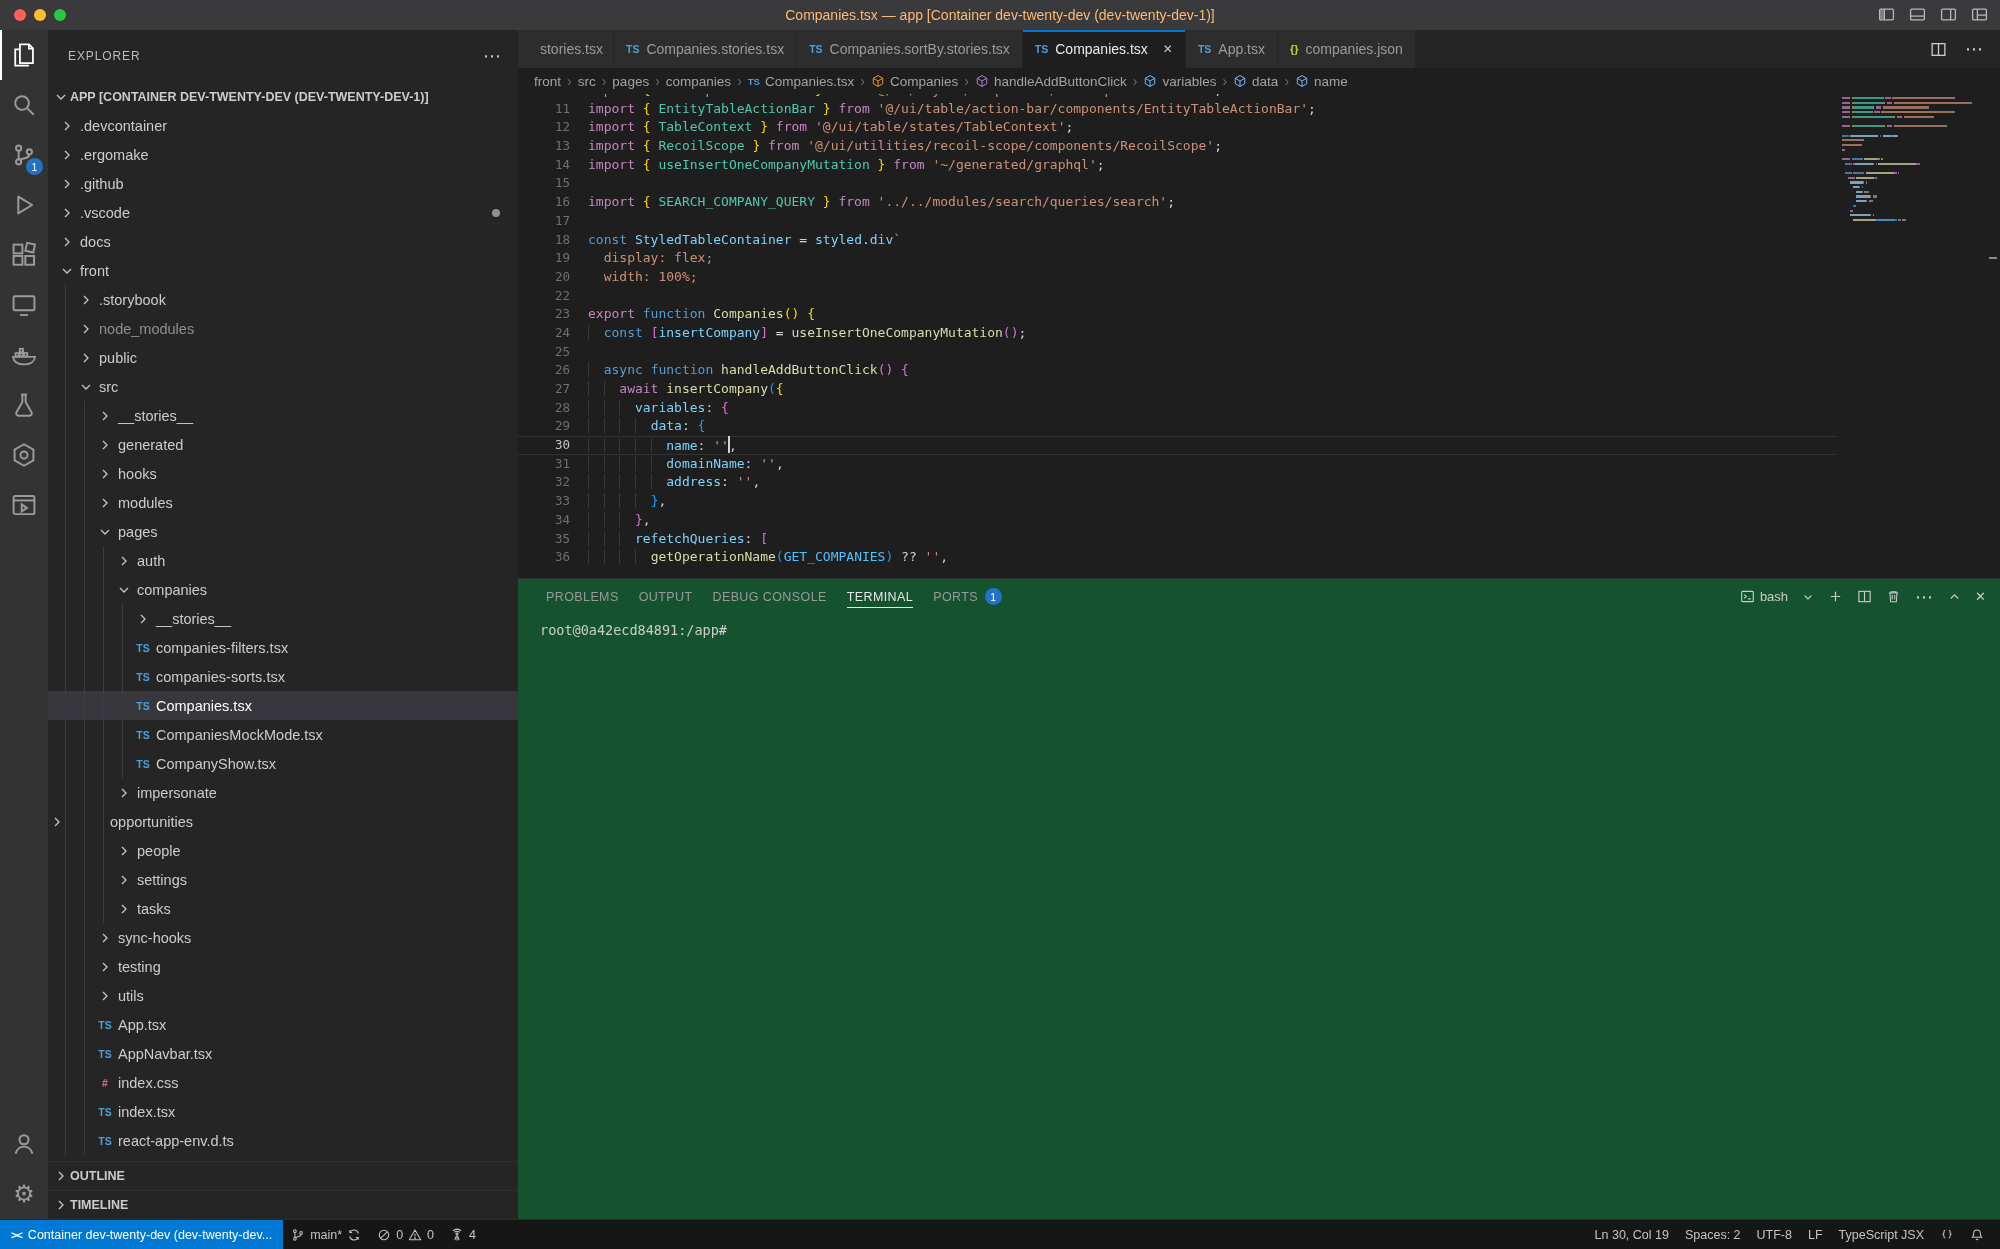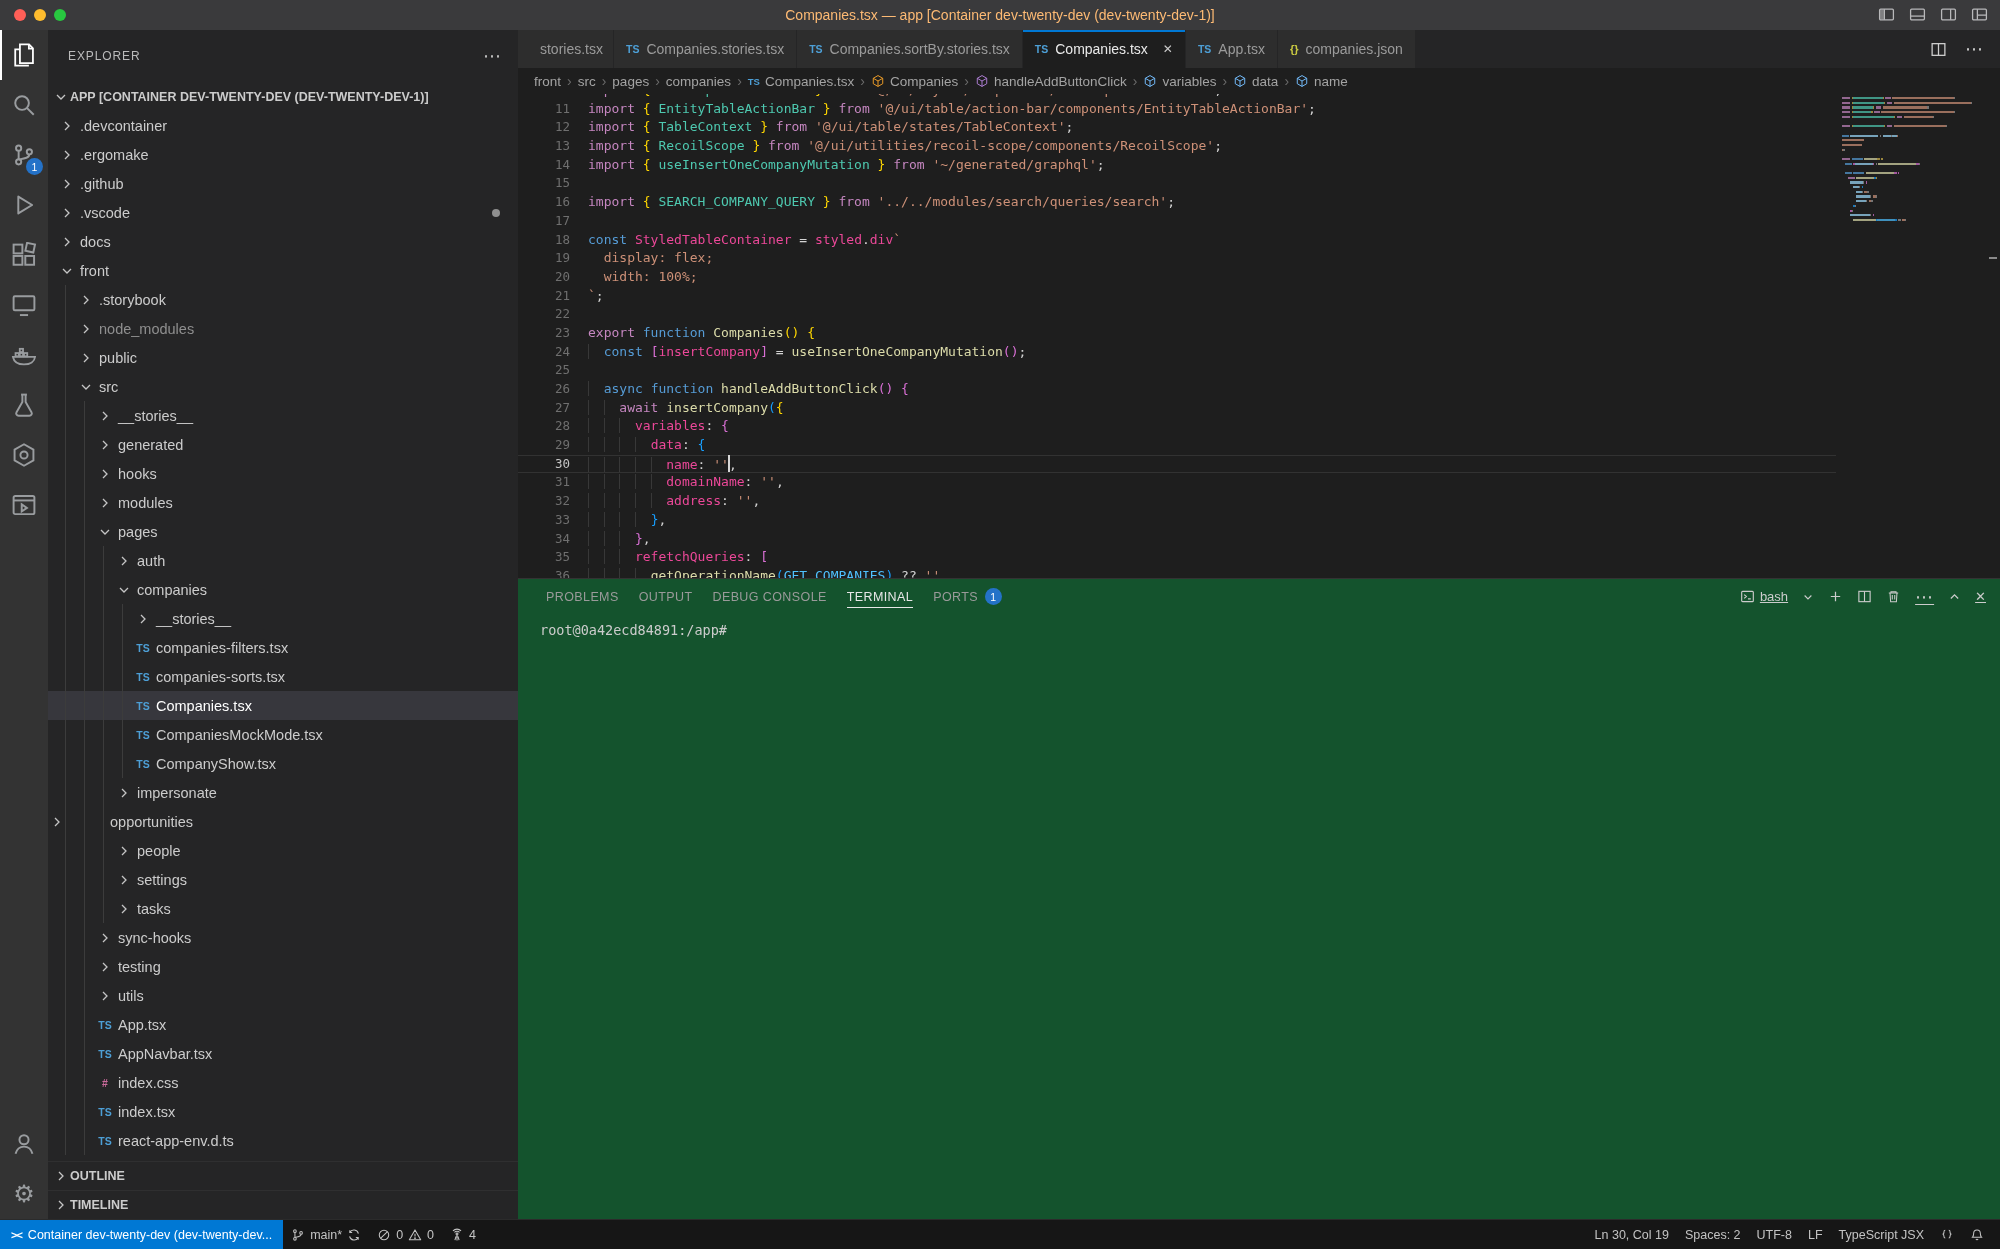--- a/index.html
+++ b/index.html
@@ -67,40 +67,40 @@
   .editor-wrap { height:484px; position:relative; overflow:hidden; flex:none; }
   .code-area { position:absolute; inset:0 164px 0 0; overflow:hidden;
                font-family:"DejaVu Sans Mono", monospace; font-size:13px; line-height:18.7px; }
   .code-lines { margin-top:-13px; }
   .line { display:flex; height:18.7px; }
   .line.current { box-shadow:inset 0 1px 0 rgba(255,255,255,.09), inset 0 -1px 0 rgba(255,255,255,.09); }
   .ln { width:52px; flex:none; text-align:right; color:#6f6f6f; font-size:12.5px; }
   .line.current .ln { color:#c6c6c6; }
   .lc { flex:1; padding-left:18px; white-space:pre; color:#d4d4d4; }
   .tk-kw{color:#C586C0}.tk-kw2{color:#569CD6}.tk-type{color:#4EC9B0}.tk-str{color:#CE9178}
-  .tk-fn{color:#DCDCAA}.tk-var{color:#ec4899}.tk-pl{color:#D4D4D4}
+  .tk-fn{color:#DCDCAA}.tk-var{color:#7dd3fc}.tk-pl{color:#D4D4D4}
   .tk-b1{color:#FFD700}.tk-b2{color:#DA70D6}.tk-b3{color:#179FFF}.tk-const{color:#4FC1FF}
   .tk-indent{background:repeating-linear-gradient(to right,#383838 0 1px,transparent 1px 2ch);}
   .tk-cursor{display:inline-block;width:2px;height:17px;background:#d7d7d7;vertical-align:text-bottom;margin:0 -1px;}
 
   .minimap { position:absolute; top:0; right:14px; width:150px; height:100%; background:#1e1e1e; padding-top:3px; }
   .mm-line { height:2.2px; margin:0 0 2.5px 6px; display:flex; }
   .mm-tok { height:100%; opacity:.7; flex:none; }
   .scrollbar { position:absolute; top:0; right:0; width:14px; height:100%; }
   .sb-cursor-mark { position:absolute; right:3px; top:163px; width:8px; height:2px; background:#8a8a8a; }
 
   
   .panel { flex:1; min-height:0; border-top:1px solid #333333; display:flex; flex-direction:column; background:#14532d; }
   .panel-header { height:35px; display:flex; align-items:center; padding:0 14px 0 18px; flex:none; }
   .ptab { height:100%; display:flex; align-items:center; gap:7px; padding:0 10px; font-size:12.5px; letter-spacing:.4px; color:#9a9a9a; position:relative; }
   .ptab.active { color:#e7e7e7; }
   .ptab.active::after { content:''; position:absolute; left:10px; right:10px; bottom:6px; height:1px; background:#e7e7e7; }
   .pbadge { min-width:17px; height:17px; padding:0 3px; border-radius:9px; background:#2472c8; color:#fff; font-size:10.5px;
             display:flex; align-items:center; justify-content:center; }
-  .panel-actions { margin-left:auto; display:flex; align-items:center; gap:14px; color:#cccccc;text-decoration:underline; }
+  .panel-actions { margin-left:auto; display:flex; align-items:center; gap:14px; color:#cccccc; }
   .shell-pick { display:flex; align-items:center; gap:5px; font-size:13px; }
   .terminal { flex:1; padding:8px 0 0 22px; font-family:"DejaVu Sans Mono", monospace; font-size:13.5px; color:#cccccc; }
 
   
   .statusbar { height:30px; background:#161616; border-top:1px solid #2b2b2b; display:flex; align-items:stretch;
                font-size:12.5px; color:#c3c3c3; flex:none; }
   .remote { display:flex; align-items:center; gap:6px; background:#0078d4; color:#ffffff; padding:0 11px; max-width:312px;
             white-space:nowrap; overflow:hidden; }
   .remote-glyph { font-weight:bold; font-size:11px; letter-spacing:-1px; }
   .st-item { display:flex; align-items:center; gap:5px; padding:0 8px; white-space:nowrap; }
@@ -662,24 +662,20 @@
                 <span class="ln">18</span>
                 <span class="lc"><span class="tk-kw2">const</span><span class="tk-pl"> </span><span class="tk-var">StyledTableContainer</span><span class="tk-pl"> </span><span class="tk-pl">=</span><span class="tk-pl"> </span><span class="tk-var">styled</span><span class="tk-pl">.</span><span class="tk-var">div</span><span class="tk-str">`</span></span>
               </div>
               <div class="line">
                 <span class="ln">19</span>
                 <span class="lc"><span class="tk-str">  display: flex;</span></span>
               </div>
               <div class="line">
                 <span class="ln">20</span>
                 <span class="lc"><span class="tk-str">  width: 100%;</span></span>
-              </div>
-              <div class="line">
-                <span class="ln">21</span>
-                <span class="lc"><span class="tk-str">`</span><span class="tk-pl">;</span></span>
               </div>
               <div class="line">
                 <span class="ln">22</span>
                 <span class="lc"></span>
               </div>
               <div class="line">
                 <span class="ln">23</span>
                 <span class="lc"><span class="tk-kw">export</span><span class="tk-pl"> </span><span class="tk-kw2">function</span><span class="tk-pl"> </span><span class="tk-fn">Companies</span><span class="tk-b1">(</span><span class="tk-b1">)</span><span class="tk-pl"> </span><span class="tk-b1">{</span></span>
               </div>
               <div class="line">

